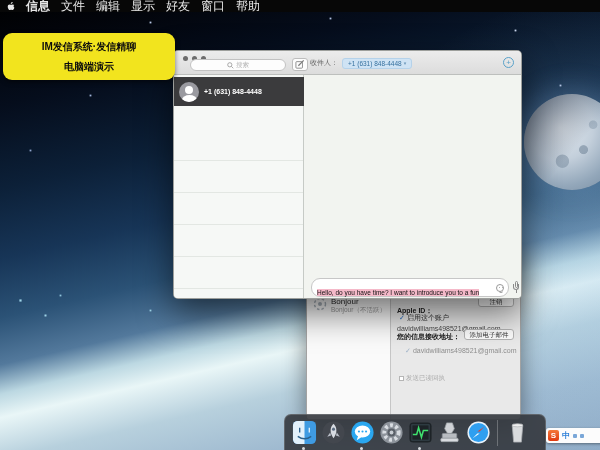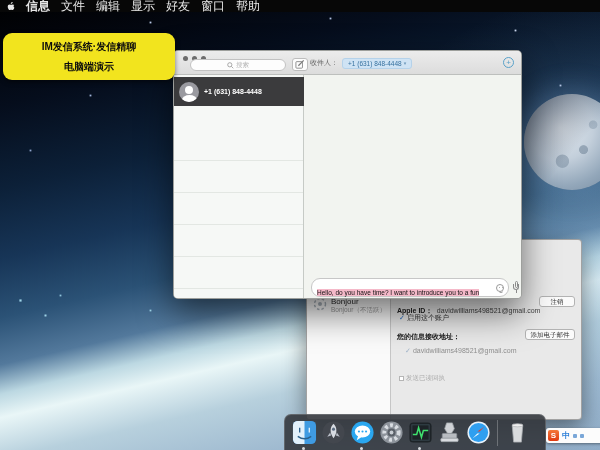--- a/index.html
+++ b/index.html
@@ -39,21 +39,21 @@
   .menubar span.mitem { color:#e8e8e8; font-size:12px; line-height:12px; white-space:nowrap; }
   .menubar span.mitem.first { font-weight:bold; }
 
   
   .callout { position:absolute; left:3px; top:33px; width:172px; height:47px; z-index:38;
     background:#f2e41e; border-radius:9px; display:flex; flex-direction:column;
     align-items:center; justify-content:center; box-shadow:0 2px 5px rgba(0,0,0,.5); }
   .callout div { color:#0d0d0d; font-weight:bold; font-size:10px; line-height:20px; white-space:nowrap; }
 
   
-  .acc-win { position:absolute; left:306px; top:239px; width:276px; height:181px; z-index:10;
+  .acc-win { position:absolute; left:306px; top:239px; width:215px; height:181px; z-index:10;
     background:#e9e9e9; border:1px solid rgba(0,0,0,.3); border-radius:4px;
     box-shadow:0 8px 22px rgba(0,0,0,.45); overflow:hidden; }
   .acc-side { position:absolute; left:0; top:0; bottom:0; width:84px; background:#fafafa;
     border-right:1px solid #c6c6c6; }
   .acc-entry { position:absolute; left:6px; top:57px; display:flex; gap:4px; align-items:flex-start; }
   .acc-entry .txt .t1 { font-size:8px; color:#2c2c2c; }
   .acc-entry .txt .t2 { font-size:6.5px; color:#9b9b9b; }
   .acc-body { position:absolute; left:90px; right:6px; top:0; }
   .row-appleid { position:absolute; top:59px; left:0; right:0; }
   .row-appleid .lab { font-weight:bold; font-size:7px; color:#222; }

